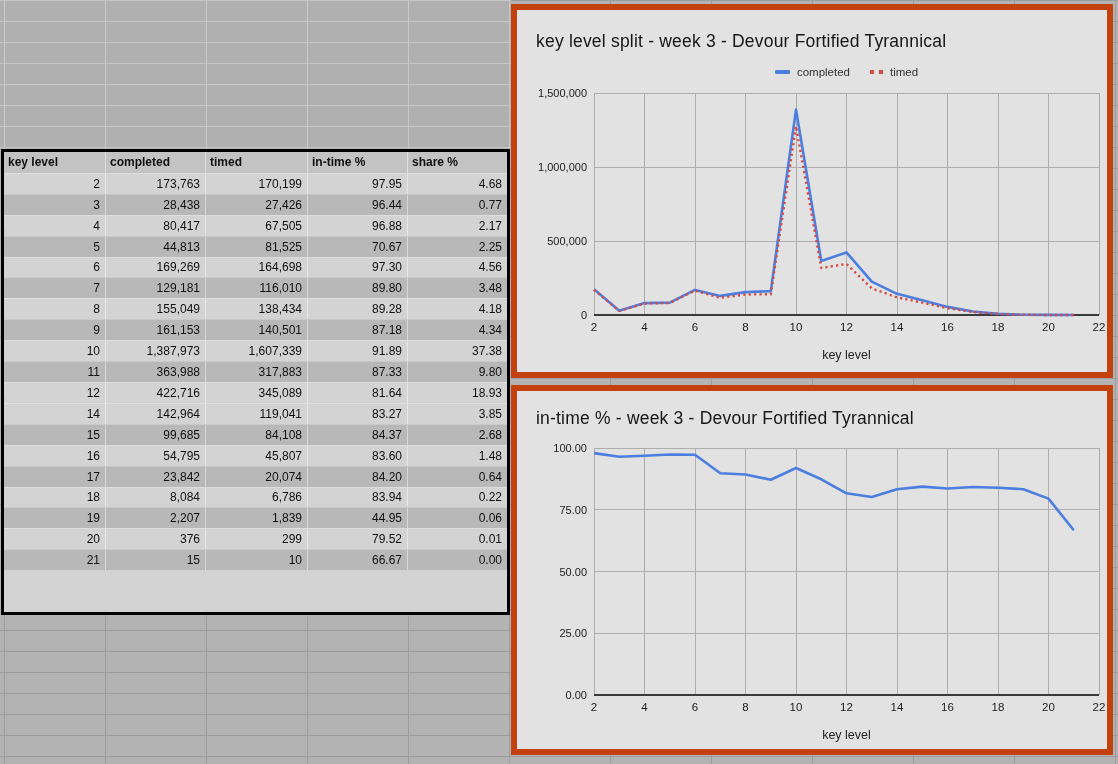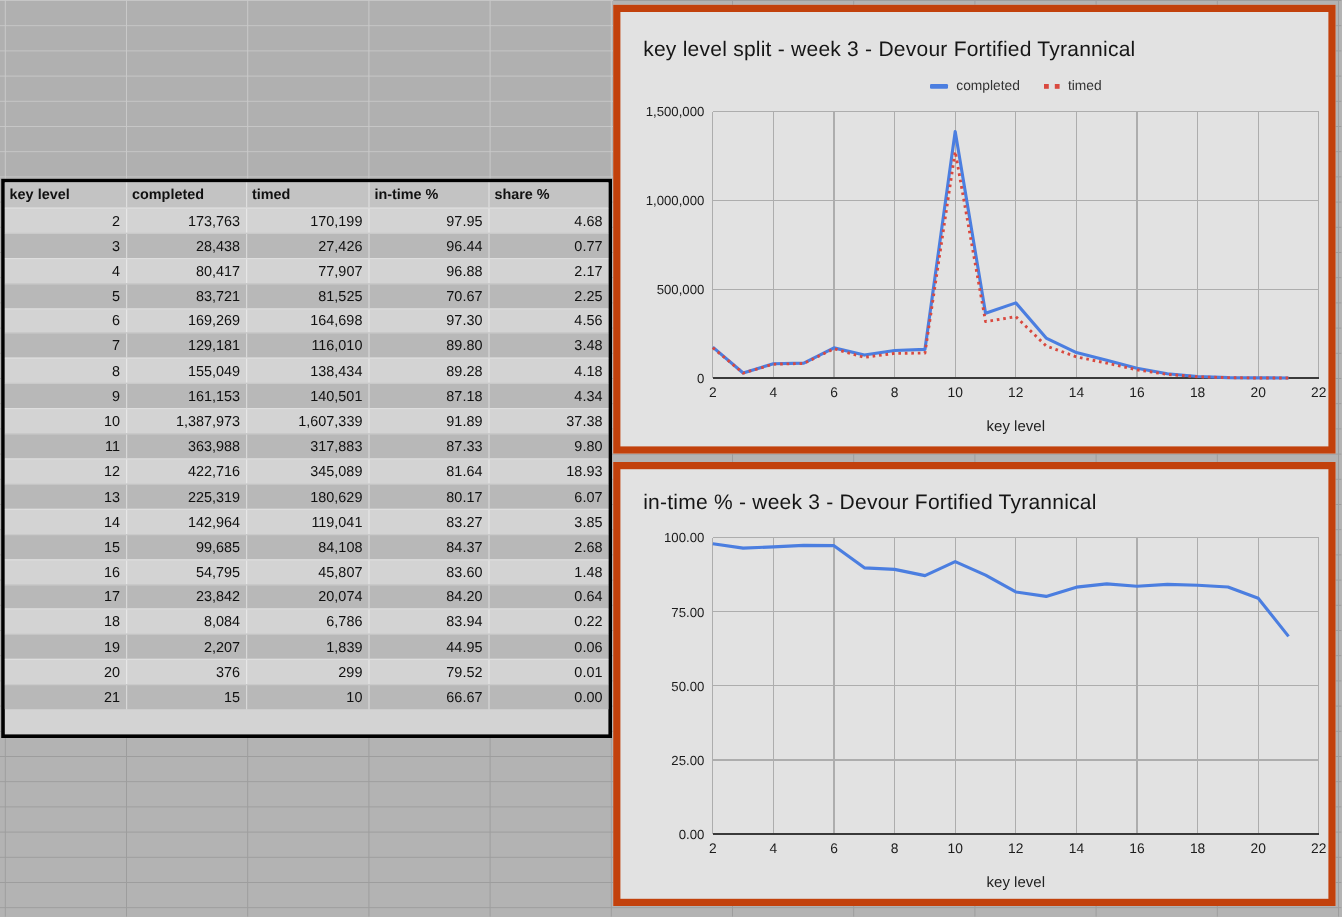--- a/index.html
+++ b/index.html
@@ -94,27 +94,27 @@
     <div class="t-row dark">
       <div class="t-cell">3</div>
       <div class="t-cell">28,438</div>
       <div class="t-cell">27,426</div>
       <div class="t-cell">96.44</div>
       <div class="t-cell">0.77</div>
     </div>
     <div class="t-row light">
       <div class="t-cell">4</div>
       <div class="t-cell">80,417</div>
-      <div class="t-cell">77,907</div>
+      <div class="t-cell">67,505</div>
       <div class="t-cell">96.88</div>
       <div class="t-cell">2.17</div>
     </div>
     <div class="t-row dark">
       <div class="t-cell">5</div>
-      <div class="t-cell">83,721</div>
+      <div class="t-cell">44,813</div>
       <div class="t-cell">81,525</div>
       <div class="t-cell">70.67</div>
       <div class="t-cell">2.25</div>
     </div>
     <div class="t-row light">
       <div class="t-cell">6</div>
       <div class="t-cell">169,269</div>
       <div class="t-cell">164,698</div>
       <div class="t-cell">97.30</div>
       <div class="t-cell">4.56</div>
@@ -153,27 +153,20 @@
       <div class="t-cell">317,883</div>
       <div class="t-cell">87.33</div>
       <div class="t-cell">9.80</div>
     </div>
     <div class="t-row light">
       <div class="t-cell">12</div>
       <div class="t-cell">422,716</div>
       <div class="t-cell">345,089</div>
       <div class="t-cell">81.64</div>
       <div class="t-cell">18.93</div>
-    </div>
-    <div class="t-row dark">
-      <div class="t-cell">13</div>
-      <div class="t-cell">225,319</div>
-      <div class="t-cell">180,629</div>
-      <div class="t-cell">80.17</div>
-      <div class="t-cell">6.07</div>
     </div>
     <div class="t-row light">
       <div class="t-cell">14</div>
       <div class="t-cell">142,964</div>
       <div class="t-cell">119,041</div>
       <div class="t-cell">83.27</div>
       <div class="t-cell">3.85</div>
     </div>
     <div class="t-row dark">
       <div class="t-cell">15</div>

